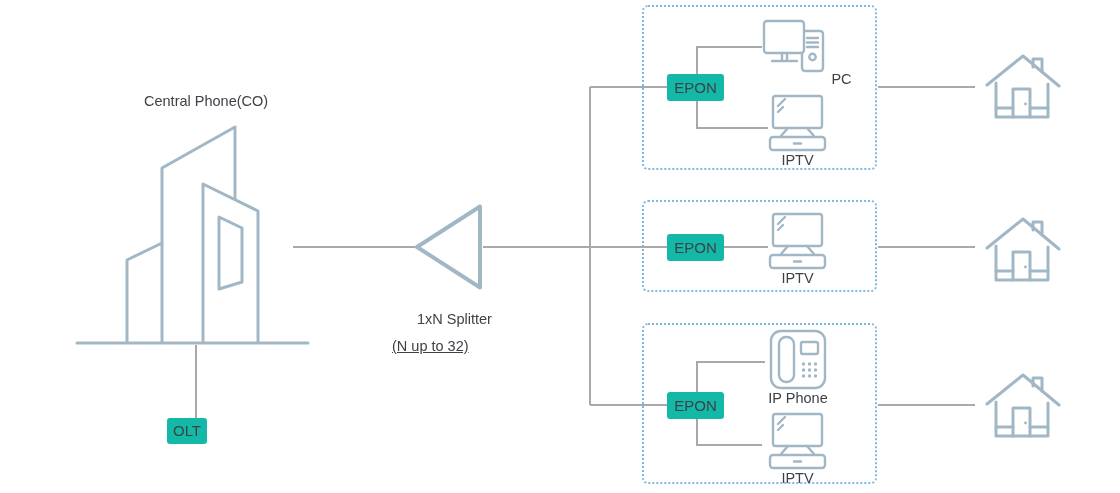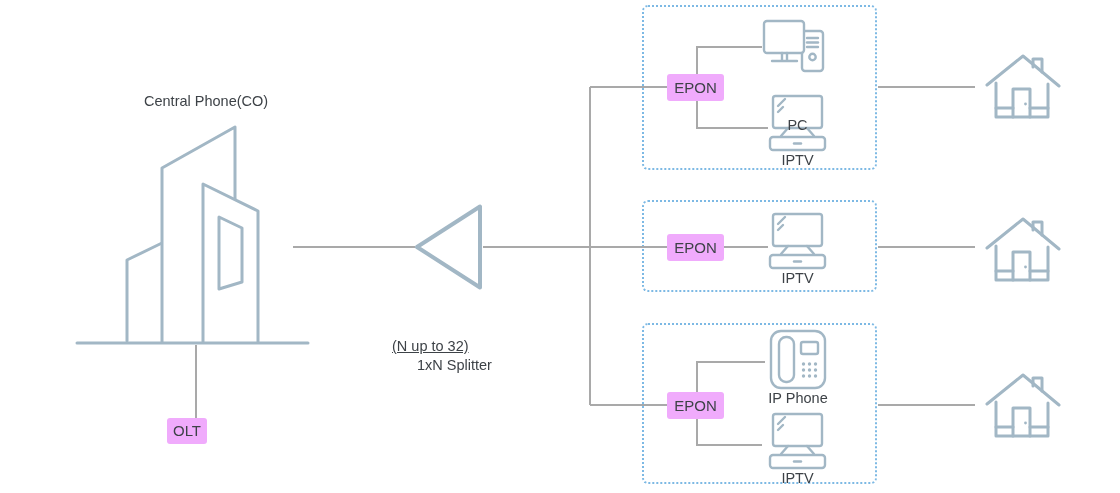--- a/index.html
+++ b/index.html
@@ -19,21 +19,21 @@
     background:transparent;
   }
   .lbl{
     position:absolute;z-index:2;
     font-size:14.5px;color:#3d4247;
     white-space:nowrap;
   }
   .lbl.center{text-align:center;}
   .chip{
     position:absolute;z-index:3;
-    background:#f0abfc;color:#3d4247;
+    background:#14b8a6;color:#3d4247;
     font-size:15px;text-align:center;
     border-radius:3px;
     width:57px;height:27px;line-height:27px;
   }
 </style>
 </head>
 <body>
 
 <div class="canvas">
 
@@ -135,24 +135,24 @@
     <g stroke="#a2b7c5" stroke-width="3" fill="none" stroke-linecap="round" stroke-linejoin="round">
       <use href="#house-shape" transform="translate(984,215)"></use>
     </g>
     <g stroke="#a2b7c5" stroke-width="3" fill="none" stroke-linecap="round" stroke-linejoin="round">
       <use href="#house-shape" transform="translate(984,371)"></use>
     </g>
   </svg>
 
   <div class="lbl" style="left:144px;top:93px;">Central Phone(CO)</div>
 
-  <div class="lbl" style="left:417px;top:311px;margin-top:46px;">1xN Splitter</div>
+  <div class="lbl" style="left:417px;top:311px;">1xN Splitter</div>
   <div class="lbl" style="left:392px;top:338px;text-decoration:underline;">(N up to 32)</div>
 
-  <div class="lbl center" style="left:770px;top:71px;width:55px;margin-top:46px;">PC</div>
+  <div class="lbl center" style="left:814px;top:71px;width:55px;">PC</div>
   <div class="lbl center" style="left:770px;top:152px;width:55px;">IPTV</div>
   <div class="lbl center" style="left:770px;top:270px;width:55px;">IPTV</div>
   <div class="lbl center" style="left:762px;top:390px;width:72px;">IP Phone</div>
   <div class="lbl center" style="left:770px;top:470px;width:55px;">IPTV</div>
 
   <div class="chip" style="left:167px;top:418px;width:40px;height:26px;line-height:26px;">OLT</div>
   <div class="chip" style="left:667px;top:74px;">EPON</div>
   <div class="chip" style="left:667px;top:234px;">EPON</div>
   <div class="chip" style="left:667px;top:392px;">EPON</div>
 

